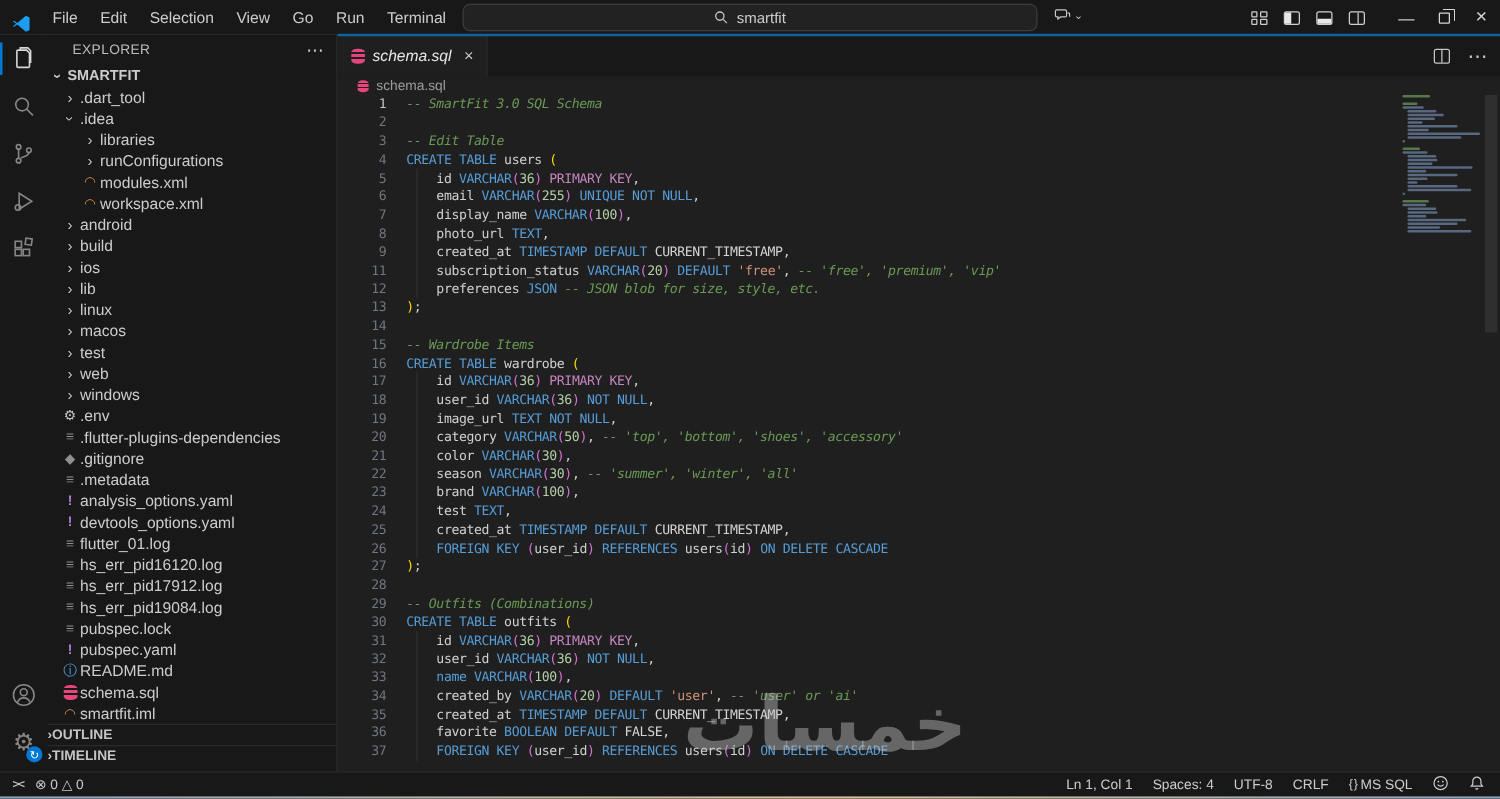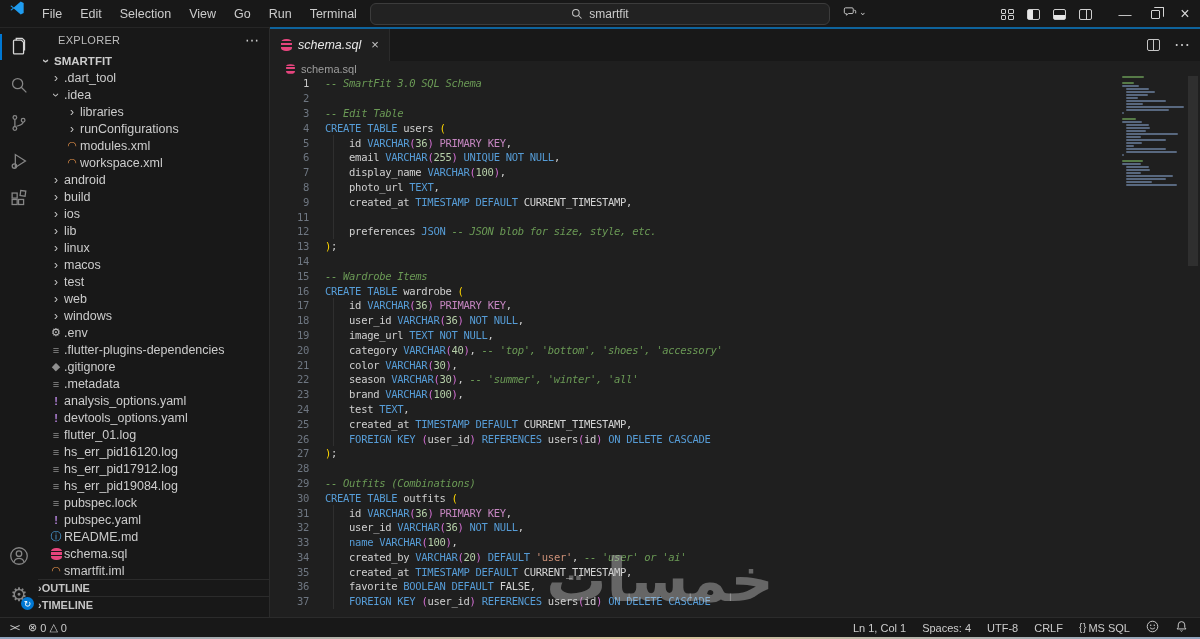--- a/index.html
+++ b/index.html
@@ -1,21 +1,21 @@
 <!DOCTYPE html>
 <html><head>
 <meta charset="utf-8">
 <style>
   * { margin:0; padding:0; box-sizing:border-box; }
   html,body { width:1200px; height:639px; overflow:hidden; }
   body { position:relative; background:#1f1f1f; font-family:"Liberation Sans",sans-serif; color:#cccccc; }
 
   
   .titlebar { position:absolute; top:0; left:0; right:0; height:28px; background:#181818;
-              display:flex; align-items:flex-start; z-index:10; border-bottom:1px solid #262626; }
+              display:flex; align-items:flex-end; z-index:10; border-bottom:1px solid #262626; }
   .vscode-logo { margin:0 8px 0 9px; display:flex; align-items:center; }
   .menubar { display:flex; align-items:center; height:100%; }
   .menu-item { padding:0 9px; font-size:12.5px; color:#cccccc; line-height:28px; cursor:default; }
   .nav-arrows { display:flex; align-items:center; margin-left:14px; gap:14px; font-size:14px; }
   .nav-arrows .fwd { color:#9d9d9d; }
   .searchbox { position:absolute; left:50%; top:3px; transform:translateX(-50%);
                width:460px; height:22px; background:#222222; border:1px solid #3c3c3c; border-radius:6px;
                display:flex; align-items:center; justify-content:center; gap:6px; font-size:12px; color:#cccccc; }
   .copilot { position:absolute; left:843px; top:5px; display:flex; align-items:center; gap:2px; color:#c5c5c5; }
   .win-icons { position:absolute; right:0; top:0; height:28px; display:flex; align-items:center; }
@@ -412,20 +412,21 @@
         <span class="ctext"><span class="t-p">    photo_url </span><span class="t-k">TEXT</span><span class="t-p">,</span></span>
       </div>
       <div class="cline">
         <span class="ln">9</span>
         <span class="guide"></span>
         <span class="ctext"><span class="t-p">    created_at </span><span class="t-k">TIMESTAMP DEFAULT</span><span class="t-p"> </span><span class="t-w">CURRENT_TIMESTAMP</span><span class="t-p">,</span></span>
       </div>
       <div class="cline">
         <span class="ln">11</span>
         <span class="guide"></span>
+        <span class="ctext"><span class="t-p">    subscription_status </span><span class="t-k">VARCHAR</span><span class="t-q">(</span><span class="t-n">20</span><span class="t-q">)</span><span class="t-p"> </span><span class="t-k">DEFAULT</span><span class="t-p"> </span><span class="t-s">'free'</span><span class="t-p">, </span><span class="t-c">-- 'free', 'premium', 'vip'</span></span>
       </div>
       <div class="cline">
         <span class="ln">12</span>
         <span class="guide"></span>
         <span class="ctext"><span class="t-p">    preferences </span><span class="t-k">JSON</span><span class="t-p"> </span><span class="t-c">-- JSON blob for size, style, etc.</span></span>
       </div>
       <div class="cline">
         <span class="ln">13</span>
         <span class="ctext"><span class="t-g">)</span><span class="t-p">;</span></span>
       </div>
@@ -452,21 +453,21 @@
         <span class="ctext"><span class="t-p">    user_id </span><span class="t-k">VARCHAR</span><span class="t-q">(</span><span class="t-n">36</span><span class="t-q">)</span><span class="t-p"> </span><span class="t-k">NOT NULL</span><span class="t-p">,</span></span>
       </div>
       <div class="cline">
         <span class="ln">19</span>
         <span class="guide"></span>
         <span class="ctext"><span class="t-p">    image_url </span><span class="t-k">TEXT NOT NULL</span><span class="t-p">,</span></span>
       </div>
       <div class="cline">
         <span class="ln">20</span>
         <span class="guide"></span>
-        <span class="ctext"><span class="t-p">    category </span><span class="t-k">VARCHAR</span><span class="t-q">(</span><span class="t-n">40</span><span class="t-q">)</span><span class="t-p">, </span><span class="t-c">-- 'top', 'bottom', 'shoes', 'accessory'</span></span>
+        <span class="ctext"><span class="t-p">    category </span><span class="t-k">VARCHAR</span><span class="t-q">(</span><span class="t-n">50</span><span class="t-q">)</span><span class="t-p">, </span><span class="t-c">-- 'top', 'bottom', 'shoes', 'accessory'</span></span>
       </div>
       <div class="cline">
         <span class="ln">21</span>
         <span class="guide"></span>
         <span class="ctext"><span class="t-p">    color </span><span class="t-k">VARCHAR</span><span class="t-q">(</span><span class="t-n">30</span><span class="t-q">)</span><span class="t-p">,</span></span>
       </div>
       <div class="cline">
         <span class="ln">22</span>
         <span class="guide"></span>
         <span class="ctext"><span class="t-p">    season </span><span class="t-k">VARCHAR</span><span class="t-q">(</span><span class="t-n">30</span><span class="t-q">)</span><span class="t-p">, </span><span class="t-c">-- 'summer', 'winter', 'all'</span></span>

